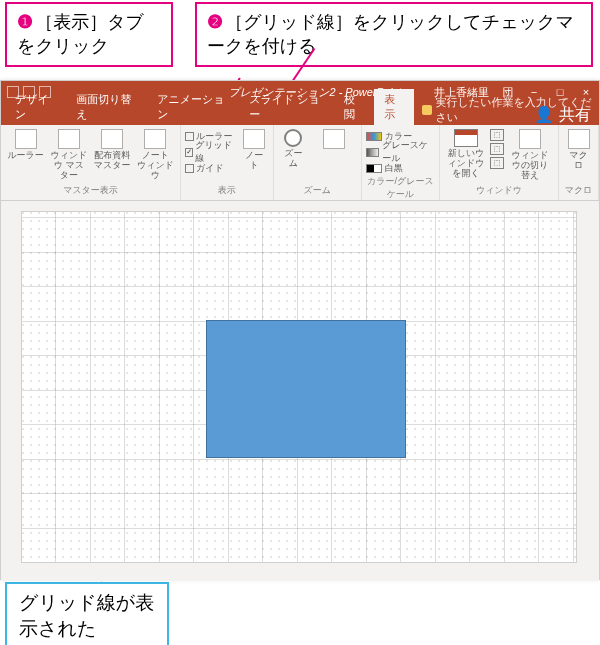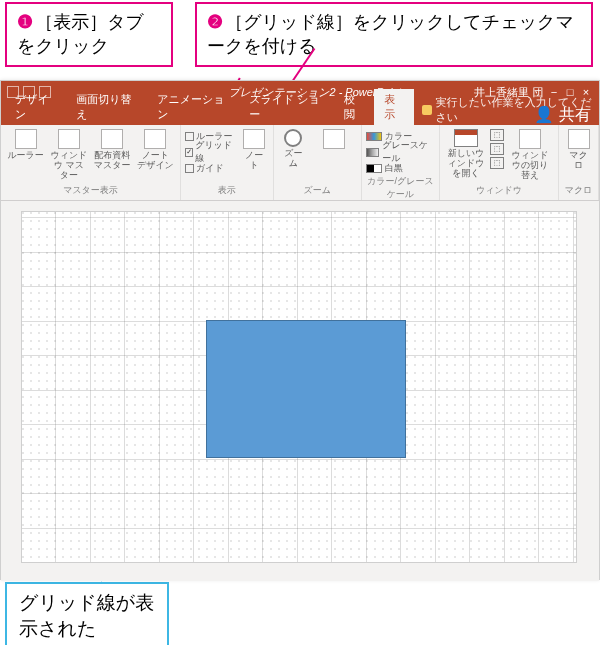--- a/index.html
+++ b/index.html
@@ -9,21 +9,21 @@
   .callout .num { color: #e4007f; font-weight: bold; margin-right: 2px; }
   .callout-blue { position: absolute; border: 2px solid #3db7e4; background: #fff; padding: 6px 12px; font-size: 19px; line-height: 1.35; }
   .leader { position: absolute; background: #e4007f; height: 2px; transform-origin: left center; }
   .leader-blue { position: absolute; background: #3db7e4; height: 2px; transform-origin: left center; }
 
   .app { position: absolute; left:0; top:80px; width:600px; height:500px; border:1px solid #cfcfcf; background:#fff; box-shadow:0 0 4px rgba(0,0,0,.1);}
   .titlebar { height:22px; background:#b7472a; color:#fff; display:flex; align-items:center; font-size:11px; position:relative;}
   .titlebar .tleft { position:absolute; left:6px; display:flex; gap:4px; align-items:center;}
   .titlebar .tleft span { width:12px; height:12px; border:1px solid rgba(255,255,255,.6);}
   .titlebar .tcenter { margin:0 auto; font-style: italic; padding-left:30px; }
-  .titlebar .tright { position:absolute; right:6px; display:flex; gap:2px; align-items:center;}
+  .titlebar .tright { position:absolute; right:6px; display:flex; gap:12px; align-items:center;}
   .titlebar .tright .glyph { width:14px; text-align:center;}
   .tabs { height:22px; background:#b7472a; color:#fff; display:flex; align-items:flex-end; font-size:11px; padding-left:4px; gap:0; position:relative;}
   .tab { padding:3px 10px 3px; cursor:pointer;}
   .tab.active { background:#f3f2f1; color:#b7472a;}
   .tell { margin-left:8px; display:flex; align-items:center; gap:4px; color:#fff; opacity:.9;margin-top:8px;}
   .tell .bulb { width:10px; height:10px; background:#ffd966; border-radius:2px;}
   .share { position:absolute; right:8px; top:2px; font-size:16px; color:#fff;}
   .ribbon { height:76px; background:#f3f2f1; border-bottom:1px solid #d0cece; display:flex; font-size:9px; color:#595959;}
   .group { border-right:1px solid #e0dfde; display:flex; flex-direction:column; padding:2px 4px; justify-content:space-between;}
   .group .items { display:flex; gap:2px; align-items:flex-start;}
@@ -109,21 +109,21 @@
         <div class="bigbtn">
             <div class="ico"></div>
             <span>ウィンドウ マスター</span>
           </div>
         <div class="bigbtn">
             <div class="ico"></div>
             <span>配布資料 マスター</span>
           </div>
         <div class="bigbtn">
             <div class="ico"></div>
-            <span>ノート デザイン</span>
+            <span>ノート ウィンドウ</span>
           </div>
       </div>
       <div class="grouplabel">マスター表示</div>
     </div>
 
     <div class="group" style="width:102px;">
       <div class="items" style="flex-direction:row; align-items:flex-start; gap:4px;">
         <div style="display:flex; flex-direction:column; gap:2px; padding-top:2px;">
           <label class="chk-row">
               <span class="chk"></span>

